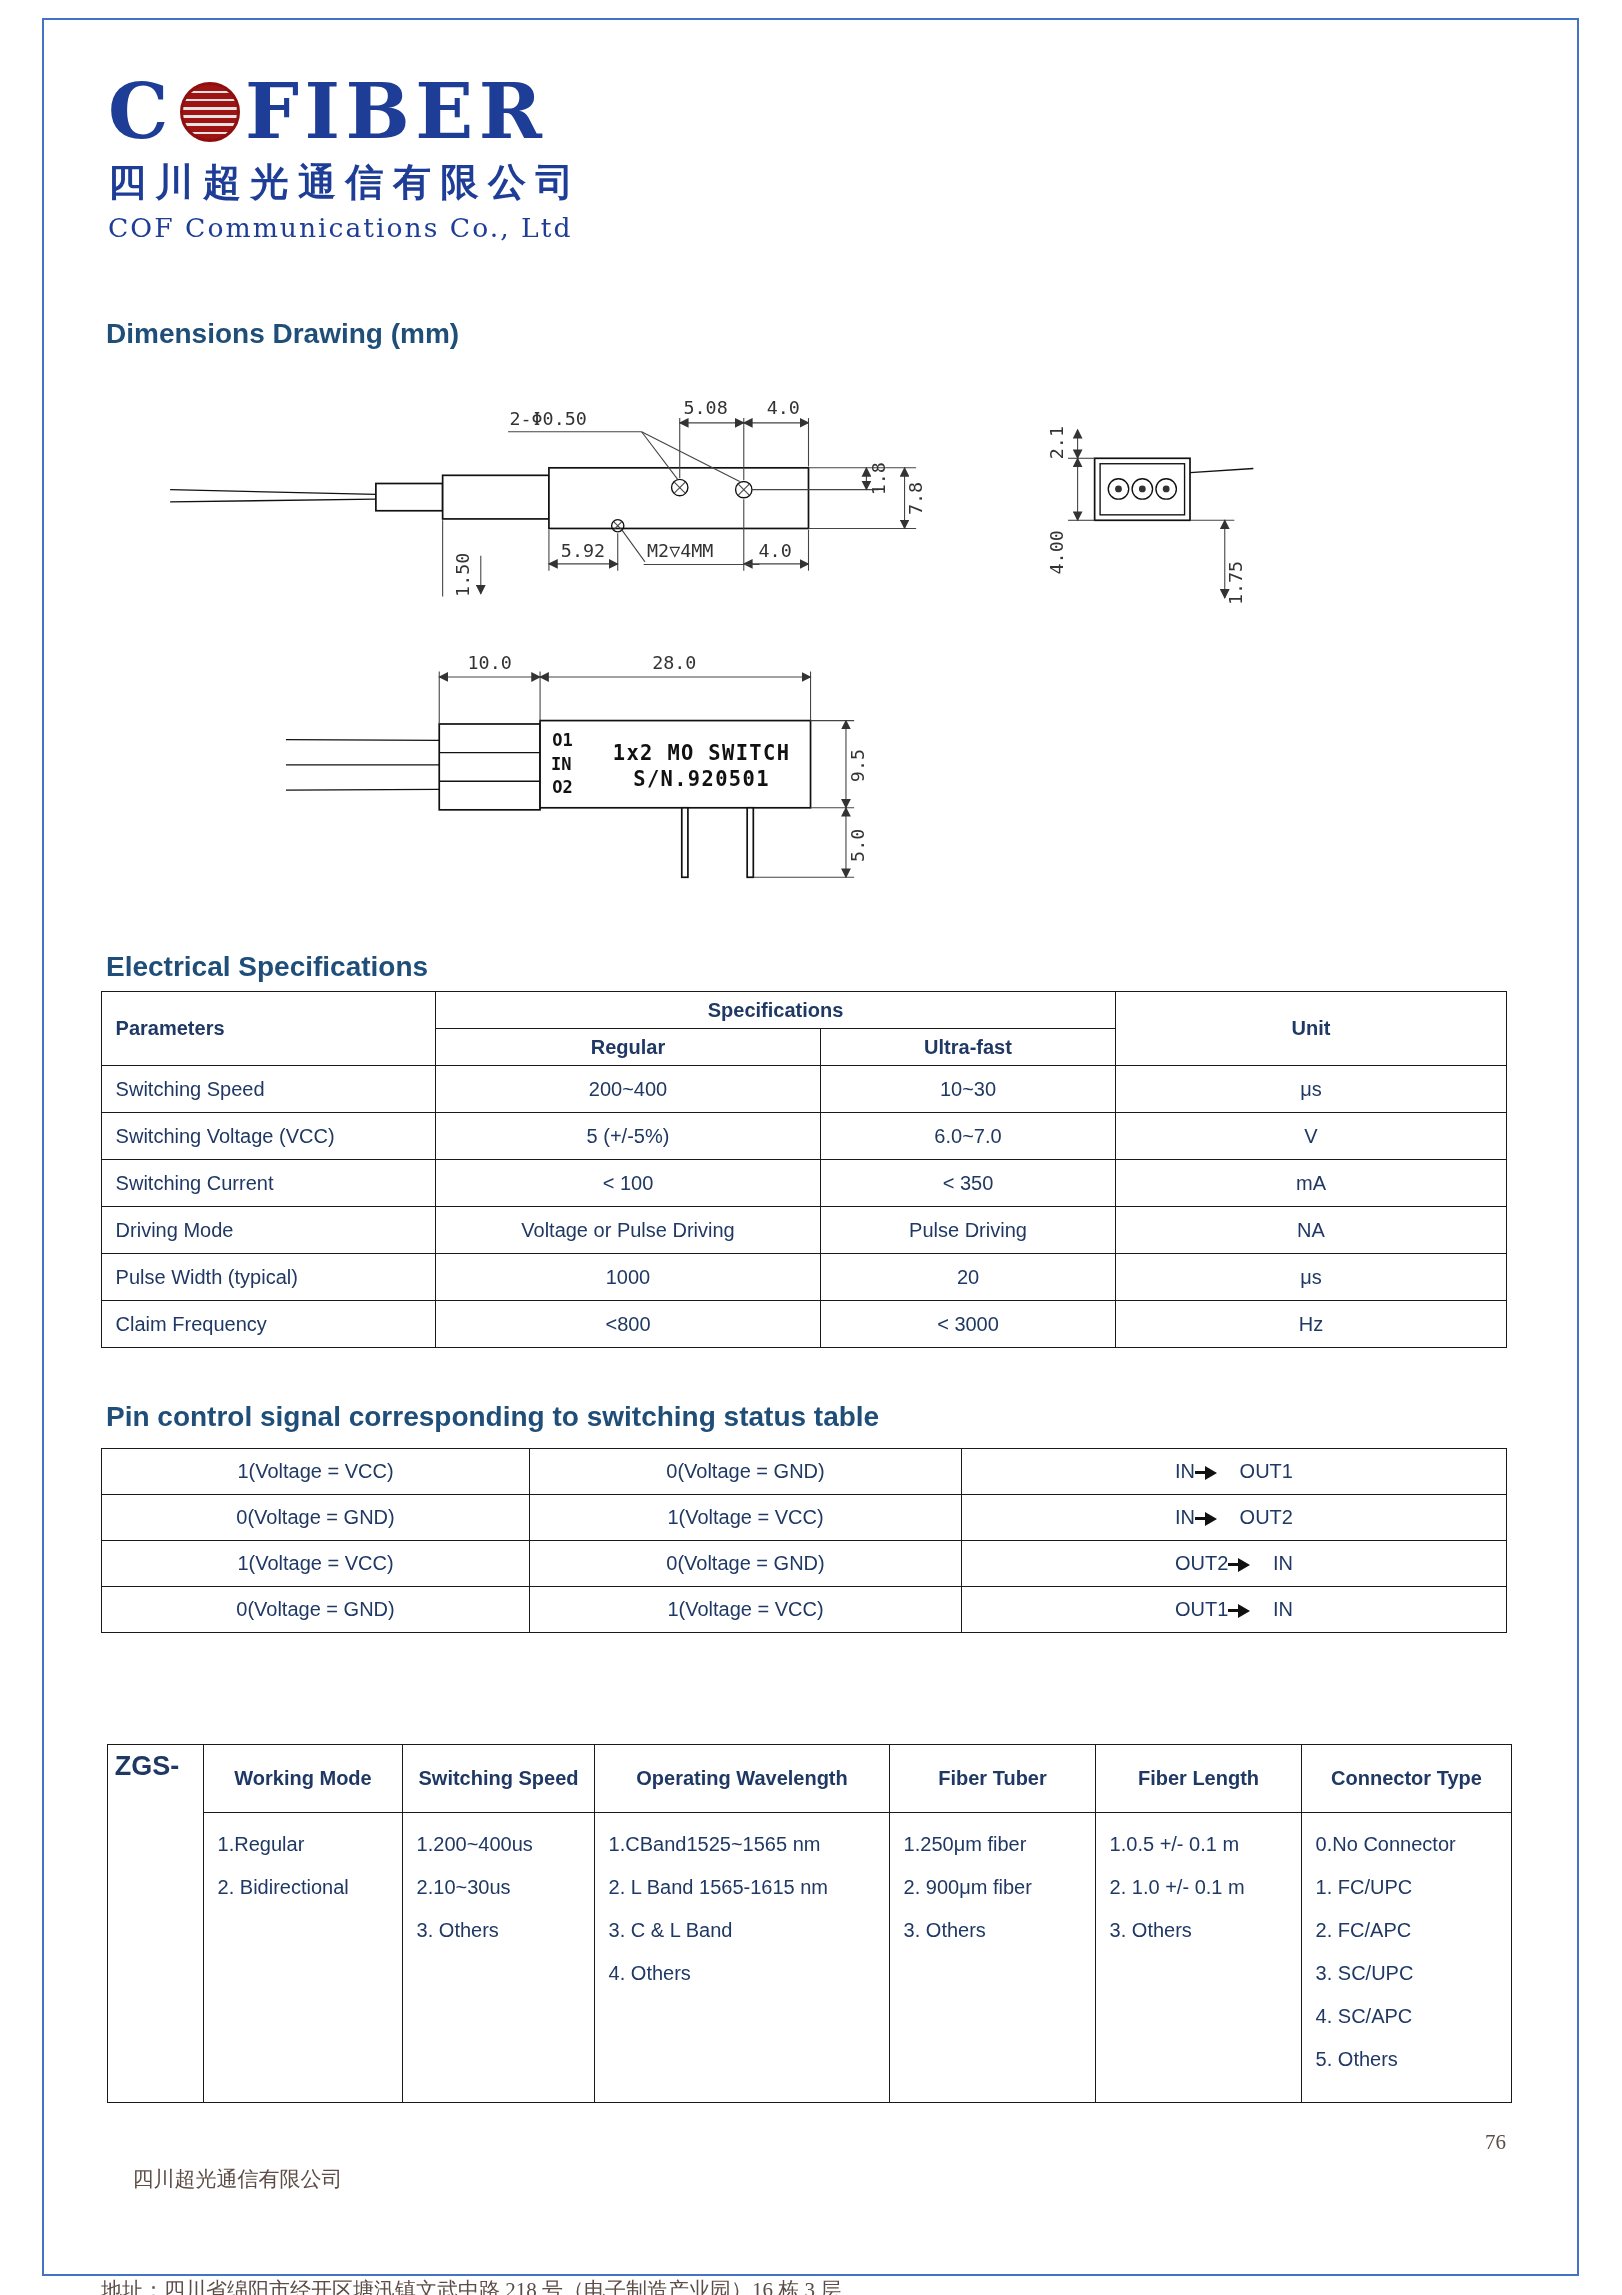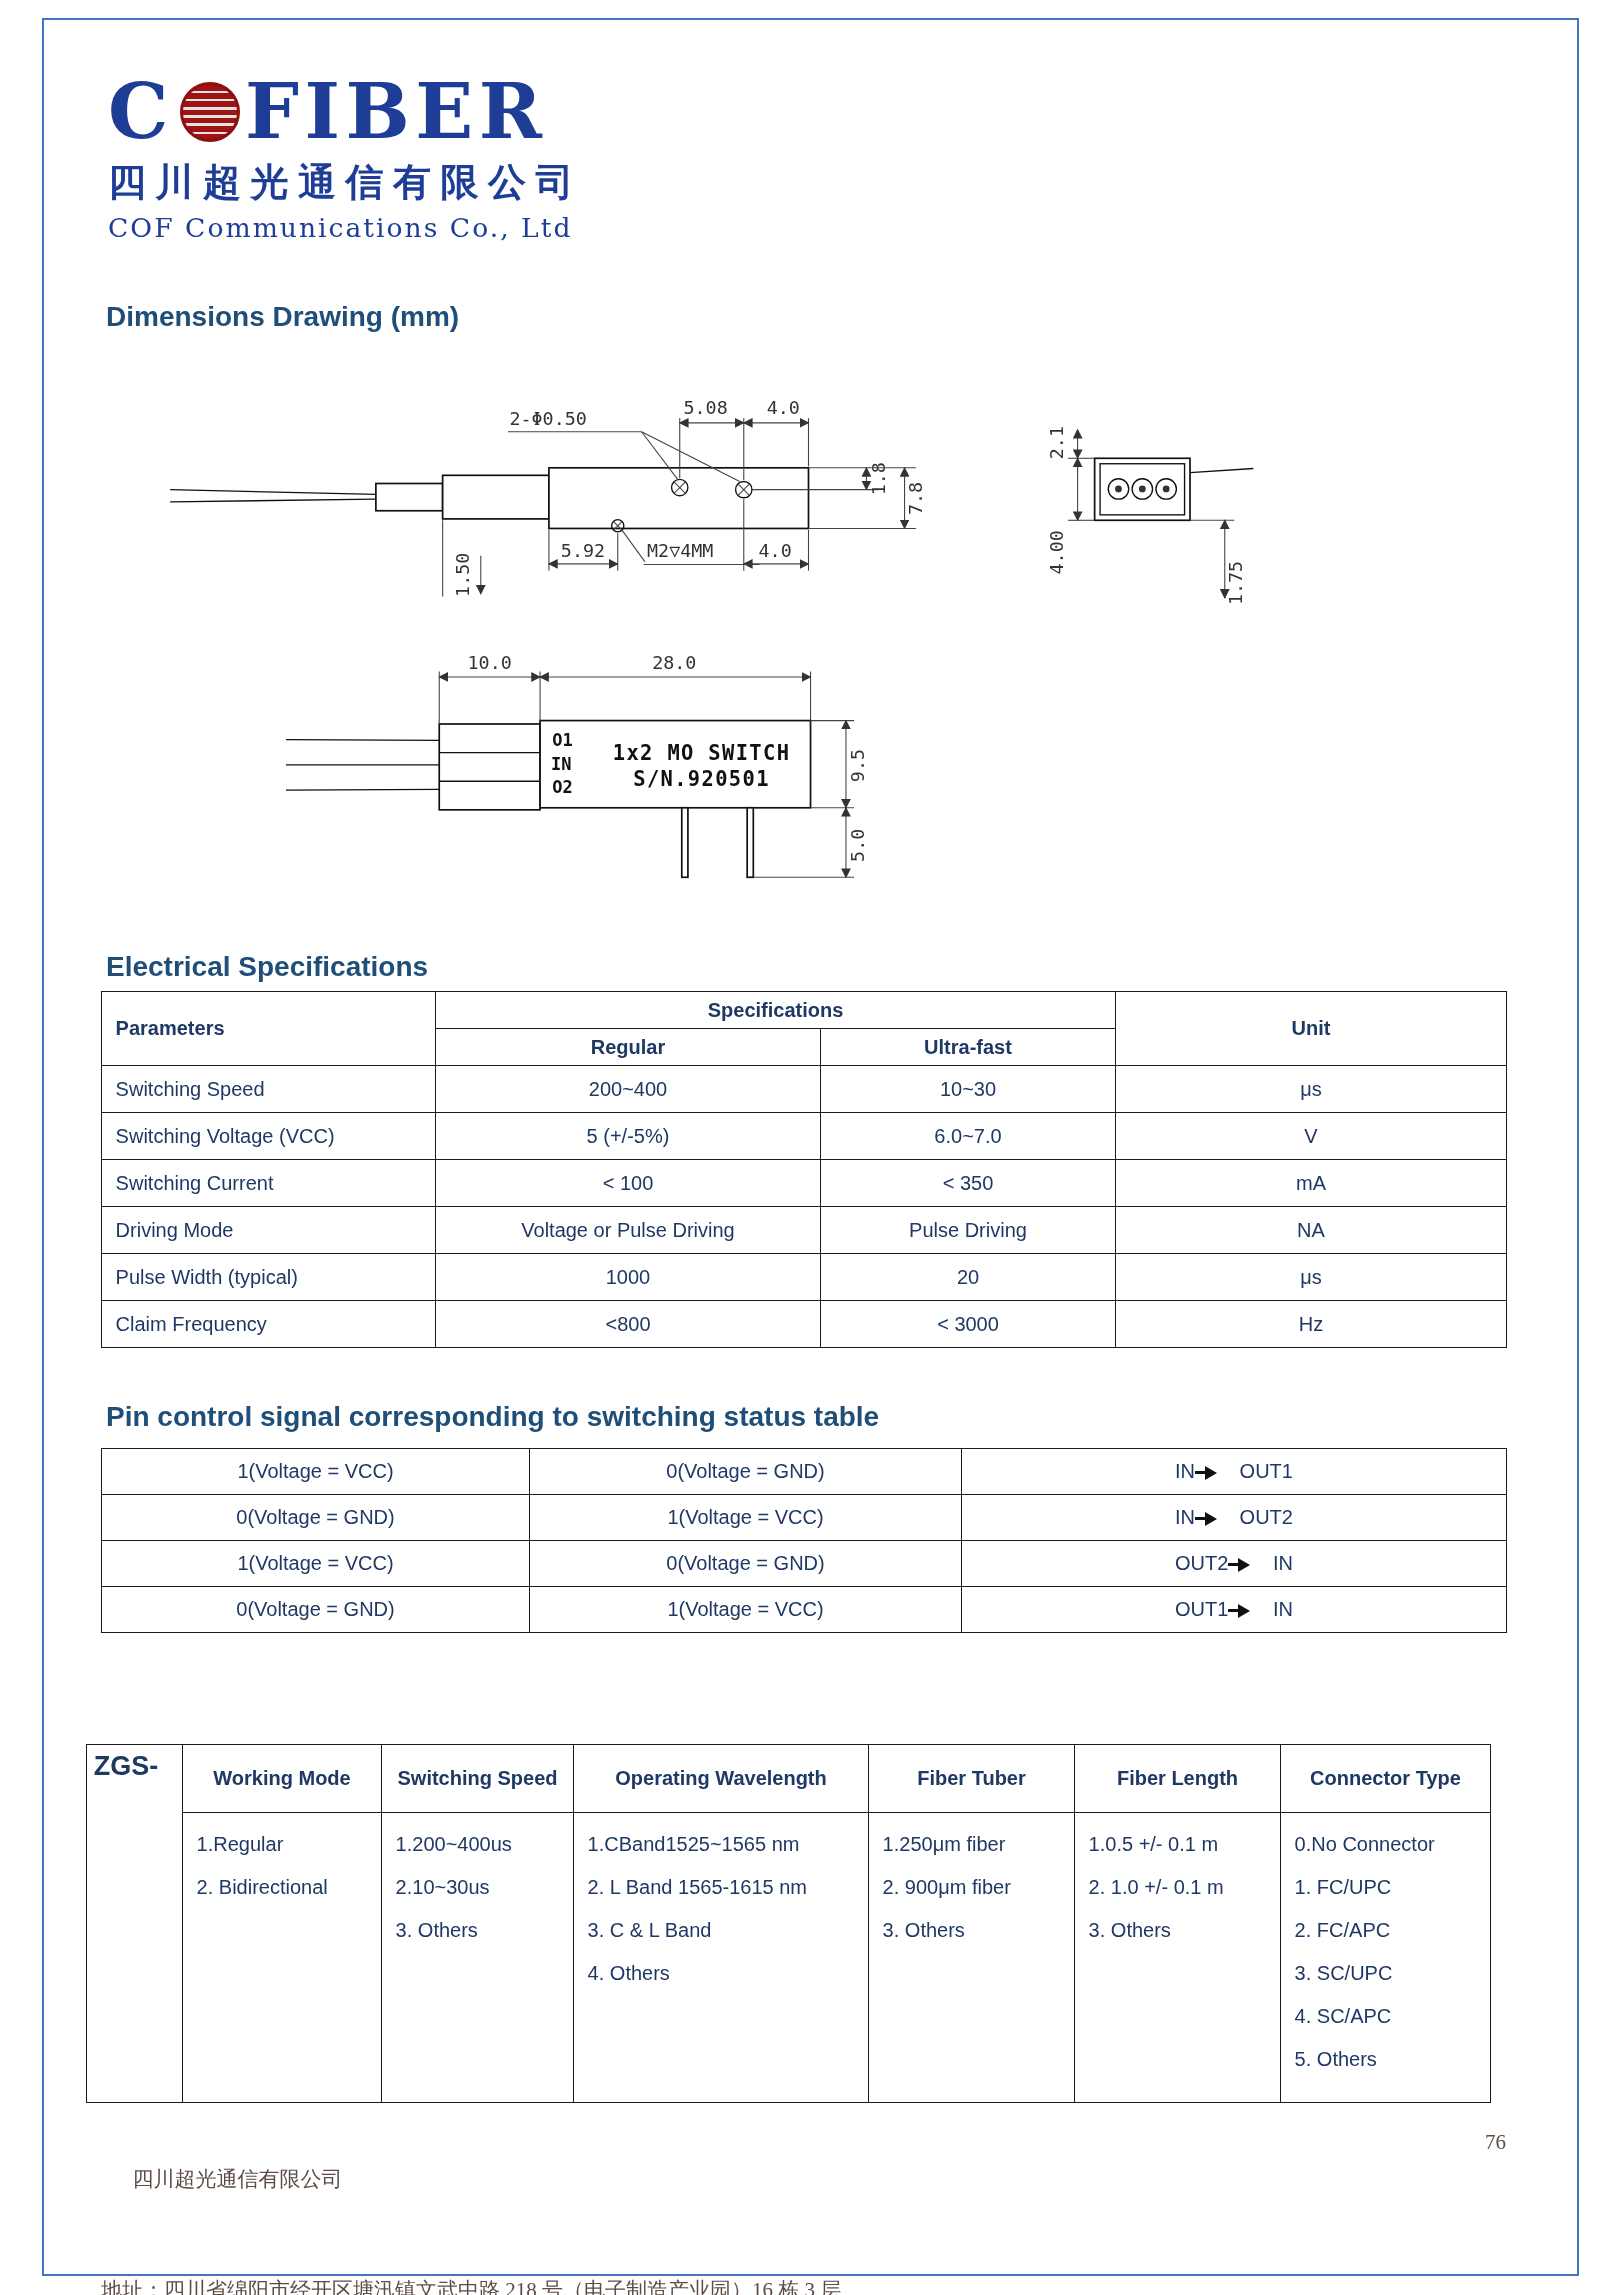--- a/index.html
+++ b/index.html
@@ -46,21 +46,21 @@
   .spec .lft{text-align:left;padding-left:13.6px;}
 
   .pin{left:101px;top:1448px;width:1405px;}
   .pin th,.pin td{height:43px;text-align:center;}
   .arr{display:inline-flex;align-items:center;margin:0 2.7px 0 0;vertical-align:middle;}
   .arr .shaft{width:9.5px;height:2.7px;background:#111;}
   .arr .head{width:0;height:0;border-left:12.3px solid #111;
              border-top:7.5px solid transparent;border-bottom:7.5px solid transparent;}
   .route-to{margin-left:20.4px;}
 
-  .order{left:86px;top:1744px;width:1405px;}
+  .order{left:107px;top:1744px;width:1405px;}
   .order th{height:65px;text-align:center;}
   .order td.list{height:279px;vertical-align:top;text-align:left;
                  padding:9.5px 4.1px 0 13.6px;line-height:43px;white-space:pre-line;}
   .order td.zgs{vertical-align:top;text-align:left;padding:5.5px 0 0 6.8px;
                 font-size:27px;font-weight:bold;}
 
   
   .footer{position:absolute;left:101px;top:2124px;width:1405px;
           font-family:"Liberation Serif",serif;font-size:21px;color:#5d4c45;}
   .fline{line-height:37px;white-space:pre-wrap;position:relative;}
@@ -75,21 +75,21 @@
   <header class="logo">
     <div class="brand">
       <span>C</span>
         <span class="globe"></span>
         <span>FIBER</span>
     </div>
     <div class="logo-cn">四川超光通信有限公司</div>
     <div class="logo-en">COF Communications Co., Ltd</div>
   </header>
 
-  <h2 class="sec-title" style="top:301px">Dimensions Drawing (mm)</h2>
+  <h2 class="sec-title" style="top:318px">Dimensions Drawing (mm)</h2>
   <h2 class="sec-title" style="top:951px">Electrical Specifications</h2>
   <h2 class="sec-title" style="top:1401px">Pin control signal corresponding to switching status table</h2>
 
   <svg class="drawings" viewBox="0 0 1710 870">
     <defs>
       <marker id="ar" viewBox="0 0 10 10" refX="9" refY="5" markerWidth="9" markerHeight="9" orient="auto-start-reverse">
         <path d="M0,0L10,5L0,10z" fill="#333"></path>
       </marker>
     </defs>
 

